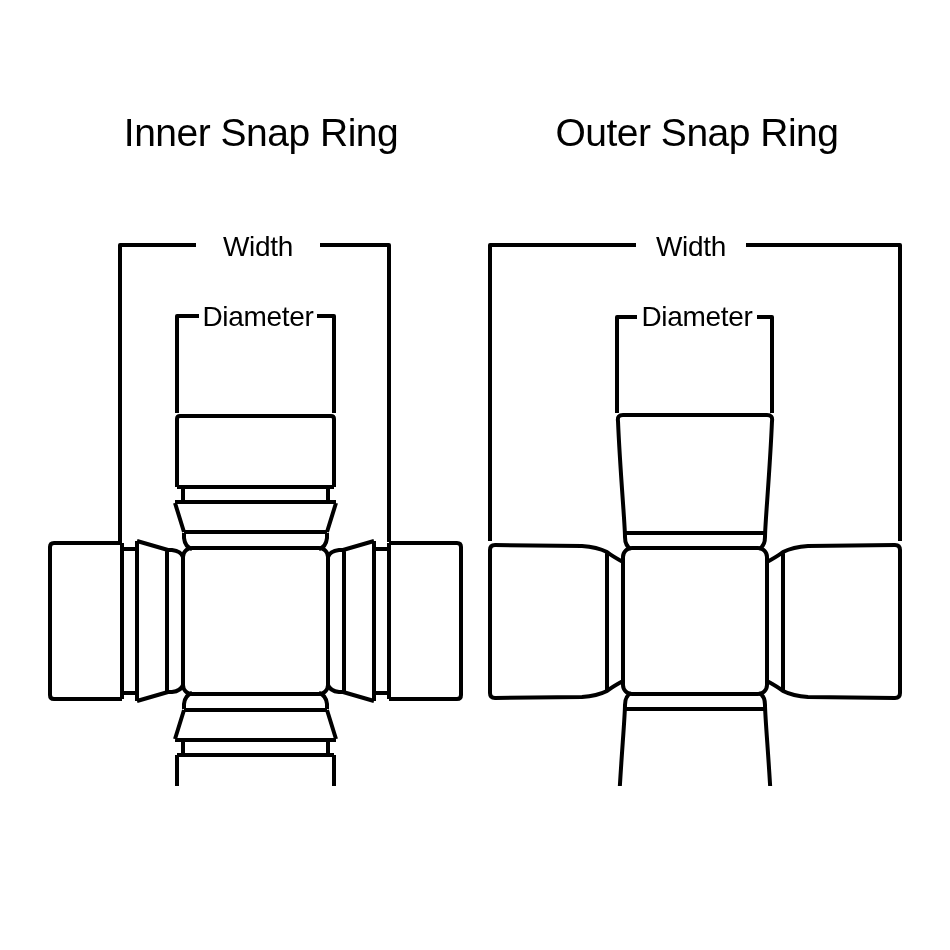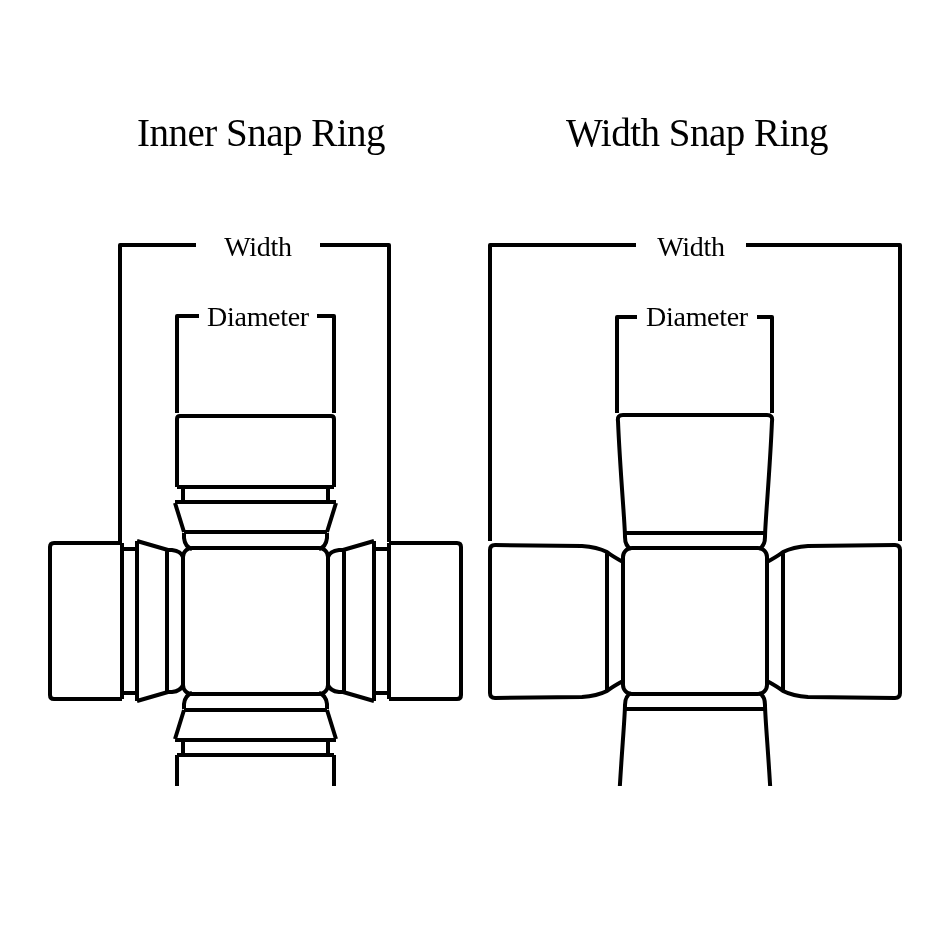--- a/index.html
+++ b/index.html
@@ -1,17 +1,17 @@
 <!DOCTYPE html>
 <html><head>
 <meta charset="utf-8">
 <style>
   html,body{margin:0;padding:0;background:#ffffff;}
   .canvas{position:relative;width:950px;height:786px;background:#ffffff;overflow:hidden;
-          font-family:Liberation Serif, serif;}
+          font-family:Liberation Sans, sans-serif;}
   .canvas svg{position:absolute;left:0;top:0;}
   .lbl{position:absolute;transform:translate(-50%,-50%);color:#000;background:#fff;
        white-space:nowrap;line-height:1;padding:0 3px;}
   .title{font-size:39px;letter-spacing:-0.5px;}
   .dim{font-size:28px;letter-spacing:-0.3px;}
   path,rect{fill:none;stroke-width:4;stroke-linejoin:round;stroke-linecap:butt;}
 </style>
 </head>
 <body>
 
@@ -102,20 +102,20 @@
         M 783,552 L 783,690"></path>
     </g>
 
     <g stroke="#000000">
       <path d="M 490,541 L 490,245 L 636,245 M 746,245 L 900,245 L 900,541"></path>
       <path d="M 617,413 L 617,317 L 637,317 M 757,317 L 772,317 L 772,413"></path>
     </g>
   </svg>
 
   <div class="lbl title" style="left:261px;top:132px">Inner Snap Ring</div>
-  <div class="lbl title" style="left:697px;top:132px">Width Snap Ring</div>
+  <div class="lbl title" style="left:697px;top:132px">Outer Snap Ring</div>
 
   <div class="lbl dim" style="left:258px;top:247px">Width</div>
   <div class="lbl dim" style="left:258px;top:317px">Diameter</div>
 
   <div class="lbl dim" style="left:691px;top:247px">Width</div>
   <div class="lbl dim" style="left:697px;top:317px">Diameter</div>
 </div>
 
 </body></html>

